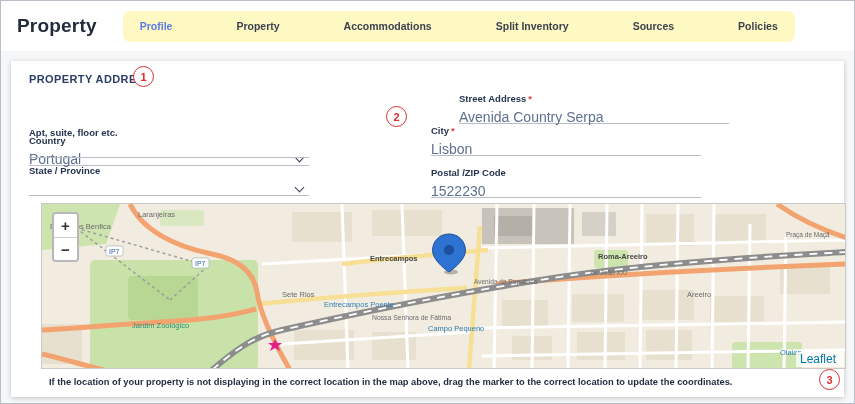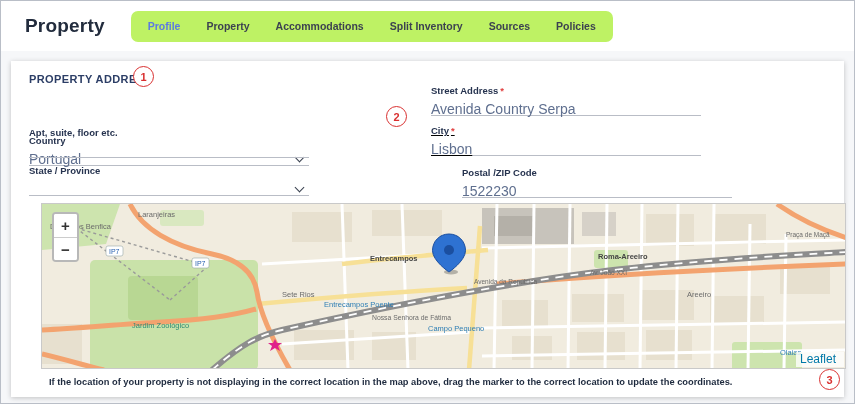--- a/index.html
+++ b/index.html
@@ -1,22 +1,22 @@
 <!DOCTYPE html>
 <html><head>
 <meta charset="utf-8">
 <style>
   * { margin:0; padding:0; box-sizing:border-box; }
   body { font-family:"Liberation Sans", sans-serif; background:#ffffff; }
   .screen { position:relative; width:855px; height:404px; background:#f6f7f9; border:1px solid #b9bec7; overflow:hidden; }
 
   
-  .topbar { position:absolute; top:0; left:0; right:0; height:50px; background:#fff; display:flex; align-items:center; padding-left:24px; }
+  .topbar { position:absolute; top:0; left:0; right:0; height:50px; background:#fff; display:flex; align-items:center; padding-left:16px; }
   .title { font-size:19px; font-weight:bold; color:#222c3d; margin-right:26px; letter-spacing:.2px; }
-  .tabs { display:flex; background:#bef264; border-radius:7px; height:31px; align-items:center; padding:0 4px; }
+  .tabs { display:flex; background:#fef9c3; border-radius:7px; height:31px; align-items:center; padding:0 4px;gap:38px; }
   .tab { padding:0 13px; font-size:10.5px; font-weight:600; color:#3c4250; cursor:pointer; white-space:nowrap; }
   .tab.active { color:#5b79e3; }
 
   
   .card { position:absolute; left:10px; right:10px; top:60px; height:336px; background:#fff; box-shadow:0 1px 5px rgba(0,0,0,.22); }
   .section-title { position:absolute; left:18px; top:12px; font-size:11px; font-weight:bold; color:#2c3e66; letter-spacing:.4px; }
 
   .badge { position:absolute; width:21px; height:21px; border:1.6px solid #d93030; border-radius:50%; color:#d93030; font-size:11px; font-weight:bold; display:flex; align-items:center; justify-content:center; background:#fff; z-index:20; }
 
   .field { position:absolute; border-bottom:1px solid #b9bdc6; }
@@ -71,31 +71,31 @@
       <div class="lbl">Apt, suite, floor etc.</div>
       <div class="val"></div>
     </div>
 
     <div class="field col-l" style="top:104px;">
       <div class="lbl">State / Province</div>
       <div class="val"></div>
       <div class="chev"></div>
     </div>
 
-    <div class="field col-r" style="top:24px;">
+    <div class="field col-r" style="top:32px;margin-left:28px;">
       <div class="lbl"><span>Street Address</span><span class="req">*</span></div>
       <div class="val">Avenida Country Serpa</div>
     </div>
 
-    <div class="field col-r" style="top:64px;text-decoration:underline;">
+    <div class="field col-r" style="top:64px;">
       <div class="lbl"><span>City</span><span class="req">*</span></div>
       <div class="val">Lisbon</div>
     </div>
 
-    <div class="field col-r" style="top:106px;margin-left:31px;">
+    <div class="field col-r" style="top:106px;">
       <div class="lbl">Postal /ZIP Code</div>
       <div class="val">1522230</div>
     </div>
 
     <div class="map">
       <div class="zoomctl">
         <div class="zoombtn">+</div>
         <div class="zoombtn">−</div>
       </div>
       <div class="attrib">Leaflet</div>

